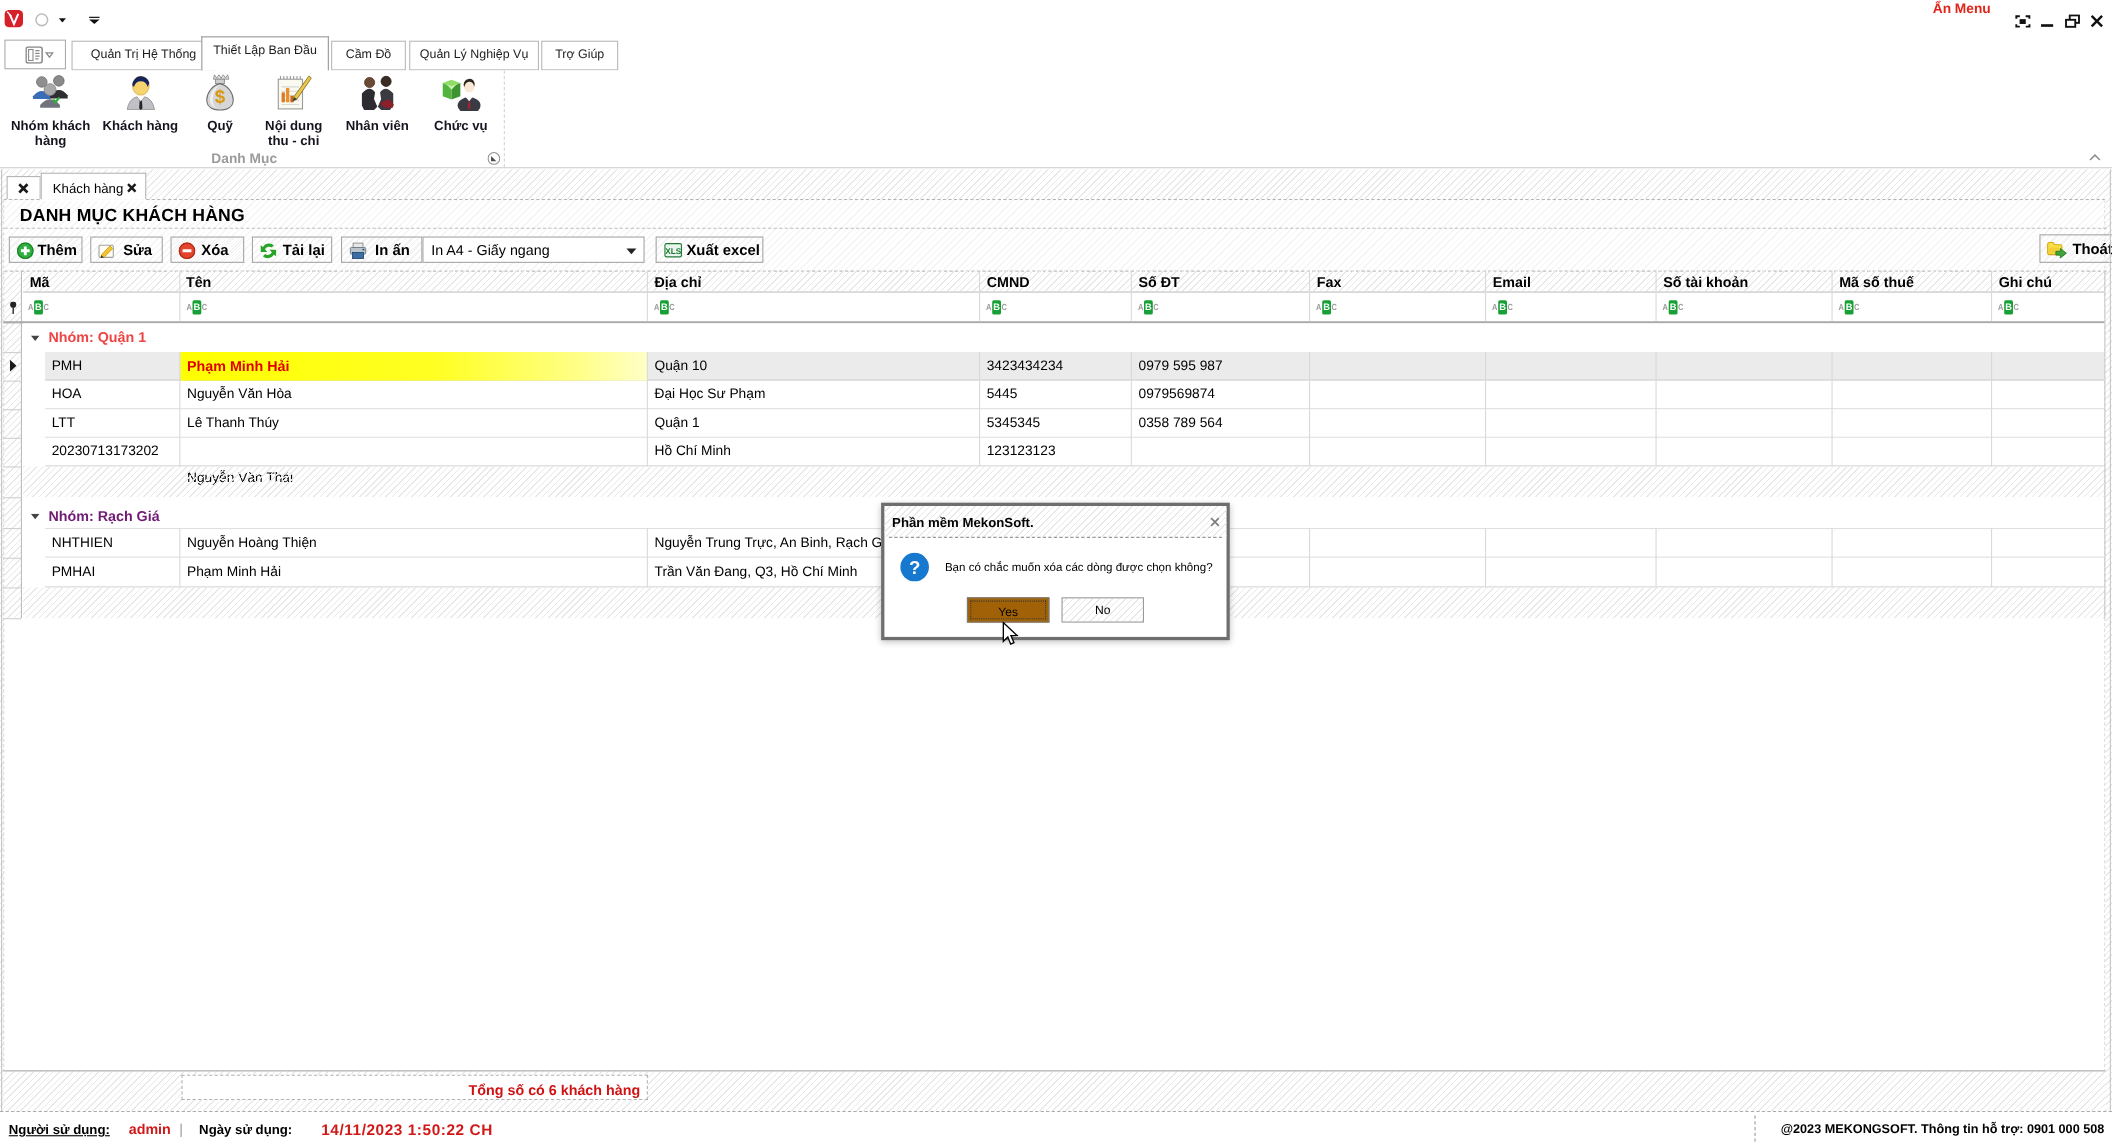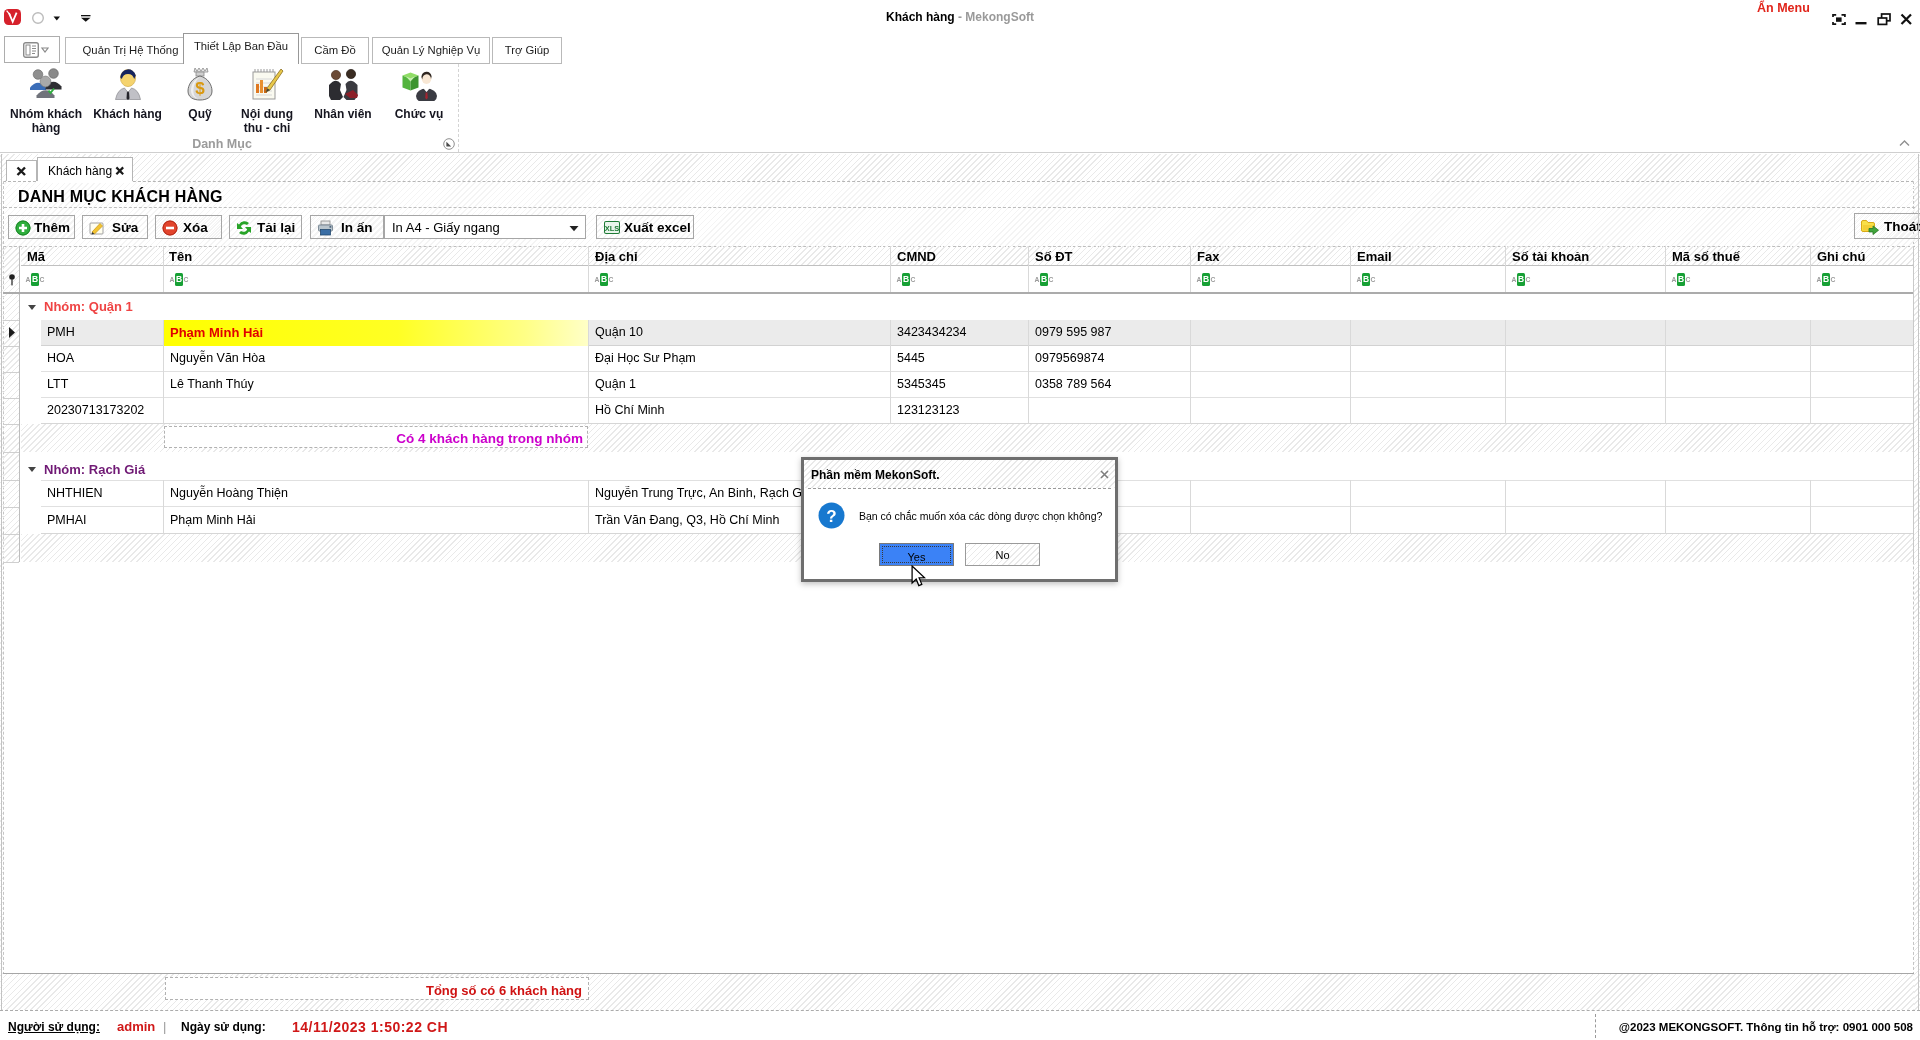--- a/index.html
+++ b/index.html
@@ -38,21 +38,20 @@
       <path d="M5 4.2 L8.7 12.8 L12.6 3.6" stroke="#fff" stroke-width="1.8" fill="none"></path>
     </svg>
   <svg class="abs" style="left:31px;top:11px" width="32" height="14" viewBox="0 0 32 14">
       <circle cx="7" cy="7" r="5.3" fill="none" stroke="#bcbcbc" stroke-width="1.4"></circle>
       <path d="M22.5 5.5 l6.5 0 l-3.25 4 z" fill="#111"></path>
     </svg>
   <svg class="abs" style="left:80px;top:15px" width="12" height="7" viewBox="0 0 12 7">
       <rect x="1" y="0" width="9.5" height="1.3" fill="#111"></rect>
       <path d="M1 2.8 l9.5 0 l-4.75 4 z" fill="#111"></path>
     </svg>
-  <div id="wtitle"><span class="b">Khách hàng</span> <span style="color:#9a9a9a;font-weight:bold;"> - MekongSoft</span></div>
   <div id="anmenu">Ẩn Menu</div>
   <svg class="abs" style="left:1831px;top:13px" width="16" height="13" viewBox="0 0 16 13">
       <path d="M2 4 v-2.2 h3.2 M10.5 1.8 h3.4 v2.2 M14 9 v2.2 h-3.4 M5.2 11.2 H2 V9" stroke="#111" stroke-width="1.7" fill="none"></path>
       <rect x="5" y="4.4" width="5.6" height="4.4" fill="#111"></rect>
     </svg>
   <svg class="abs" style="left:1855px;top:13px" width="13" height="13" viewBox="0 0 13 13">
       <rect x="0.5" y="9" width="11" height="2.4" fill="#111"></rect>
     </svg>
   <svg class="abs" style="left:1877px;top:13px" width="15" height="13" viewBox="0 0 15 13">
       <rect x="4.6" y="1" width="8.4" height="6.8" fill="none" stroke="#111" stroke-width="1.7"></rect>
@@ -362,21 +361,20 @@
   <div class="abs" style="left:897px;top:131px;">5345345</div>
   <div class="abs" style="left:1035px;top:131px;">0358 789 564</div>
 
   <div class="abs" style="left:41px;top:152px;width:1872px;height:26px;border-bottom:1px solid #d6d6d6;"></div>
   <div class="abs" style="left:47px;top:157px;">20230713173202</div>
   <div class="abs" style="left:170px;top:157px;margin-top:24px;">Nguyễn Văn Thái</div>
   <div class="abs" style="left:595px;top:157px;">Hồ Chí Minh</div>
   <div class="abs" style="left:897px;top:157px;">123123123</div>
 
   <div class="abs hatch" style="left:21px;top:178px;width:1892px;height:28px;"></div>
-  <div class="abs sumcell" style="left:164px;top:180px;height:22px;">Có 4 khách hàng trong nhóm</div>
 
   <div class="abs" style="left:21px;top:206px;width:1892px;height:28px;background:#fff;"></div>
   <svg class="abs" style="left:28px;top:221px" width="8" height="5" viewBox="0 0 8 5">
       <path d="M0 0 h8 l-4 5 z" fill="#444"></path>
     </svg>
   <div class="abs b" style="left:44px;top:216px;color:#701a75;font-size:13px;">Nhóm: Rạch Giá</div>
 
   <div class="abs" style="left:41px;top:234px;width:1872px;height:27px;border-bottom:1px solid #e0e0e0;border-top:1px solid #e0e0e0;"></div>
   <div class="abs" style="left:47px;top:240px;">NHTHIEN</div>
   <div class="abs" style="left:170px;top:240px;">Nguyễn Hoàng Thiện</div>
@@ -426,21 +424,21 @@
   <div class="abs b" style="left:7px;top:8px;font-size:12px;">Phần mềm MekonSoft.</div>
   <svg class="abs" style="left:296px;top:10px" width="9" height="9" viewBox="0 0 9 9">
       <path d="M1 1 L8 8 M8 1 L1 8" stroke="#7d7d7d" stroke-width="1.5"></path>
     </svg>
   <div class="abs" style="left:4px;top:28px;width:303px;border-top:1px dashed #9a9a9a;"></div>
   <svg class="abs" style="left:14px;top:42px" width="27" height="27" viewBox="0 0 27 27">
       <circle cx="13.5" cy="13.5" r="13" fill="#1778cf"></circle>
       <text x="13.5" y="20" font-size="17" font-weight="bold" fill="#fff" text-anchor="middle">?</text>
     </svg>
   <div class="abs" style="left:55px;top:50px;font-size:10.5px;white-space:nowrap;">Bạn có chắc muốn xóa các dòng được chọn không?</div>
-  <div class="abs hatch2" style="left:75px;top:83px;width:75px;height:23px;border:1px solid #7a7a7a;background:#3b82f6;padding-left:28px;">
+  <div class="abs hatch2" style="left:75px;top:83px;width:75px;height:23px;border:1px solid #7a7a7a;background:#a16207;padding-left:28px;">
     <div class="abs" style="left:2px;top:2px;right:2px;bottom:2px;border:1.5px dotted #383838;text-align:center;padding-top:3.5px;font-size:11px;">Yes</div>
   </div>
   <div class="abs hatch" style="left:161px;top:83px;width:75px;height:23px;border:1px solid #9a9a9a;text-align:center;padding-top:5px;font-size:11px;">No</div>
 </div>
 <svg class="abs" style="left:911px;top:565px;z-index:50" width="15" height="23" viewBox="0 0 15 23">
     <path d="M1.1 1 L1.1 18 L5.2 14.1 L7.8 20.6 L10.8 19.3 L8.1 12.9 L13.6 12.7 Z" fill="#fff" stroke="#000" stroke-width="1.25"></path>
   </svg>
 
 <div class="abs hatch" style="left:3px;top:973px;width:1911px;height:37px;border-top:1px solid #a6a6a6;background-color:#fff;">
   <div class="abs" style="left:162px;top:3px;width:424px;height:23px;background:#fff;border:1px dashed #b2b2b2;color:#cf1212;font-weight:bold;font-size:13px;text-align:right;padding:5px 6px 0 0;">Tổng số có 6 khách hàng</div>

